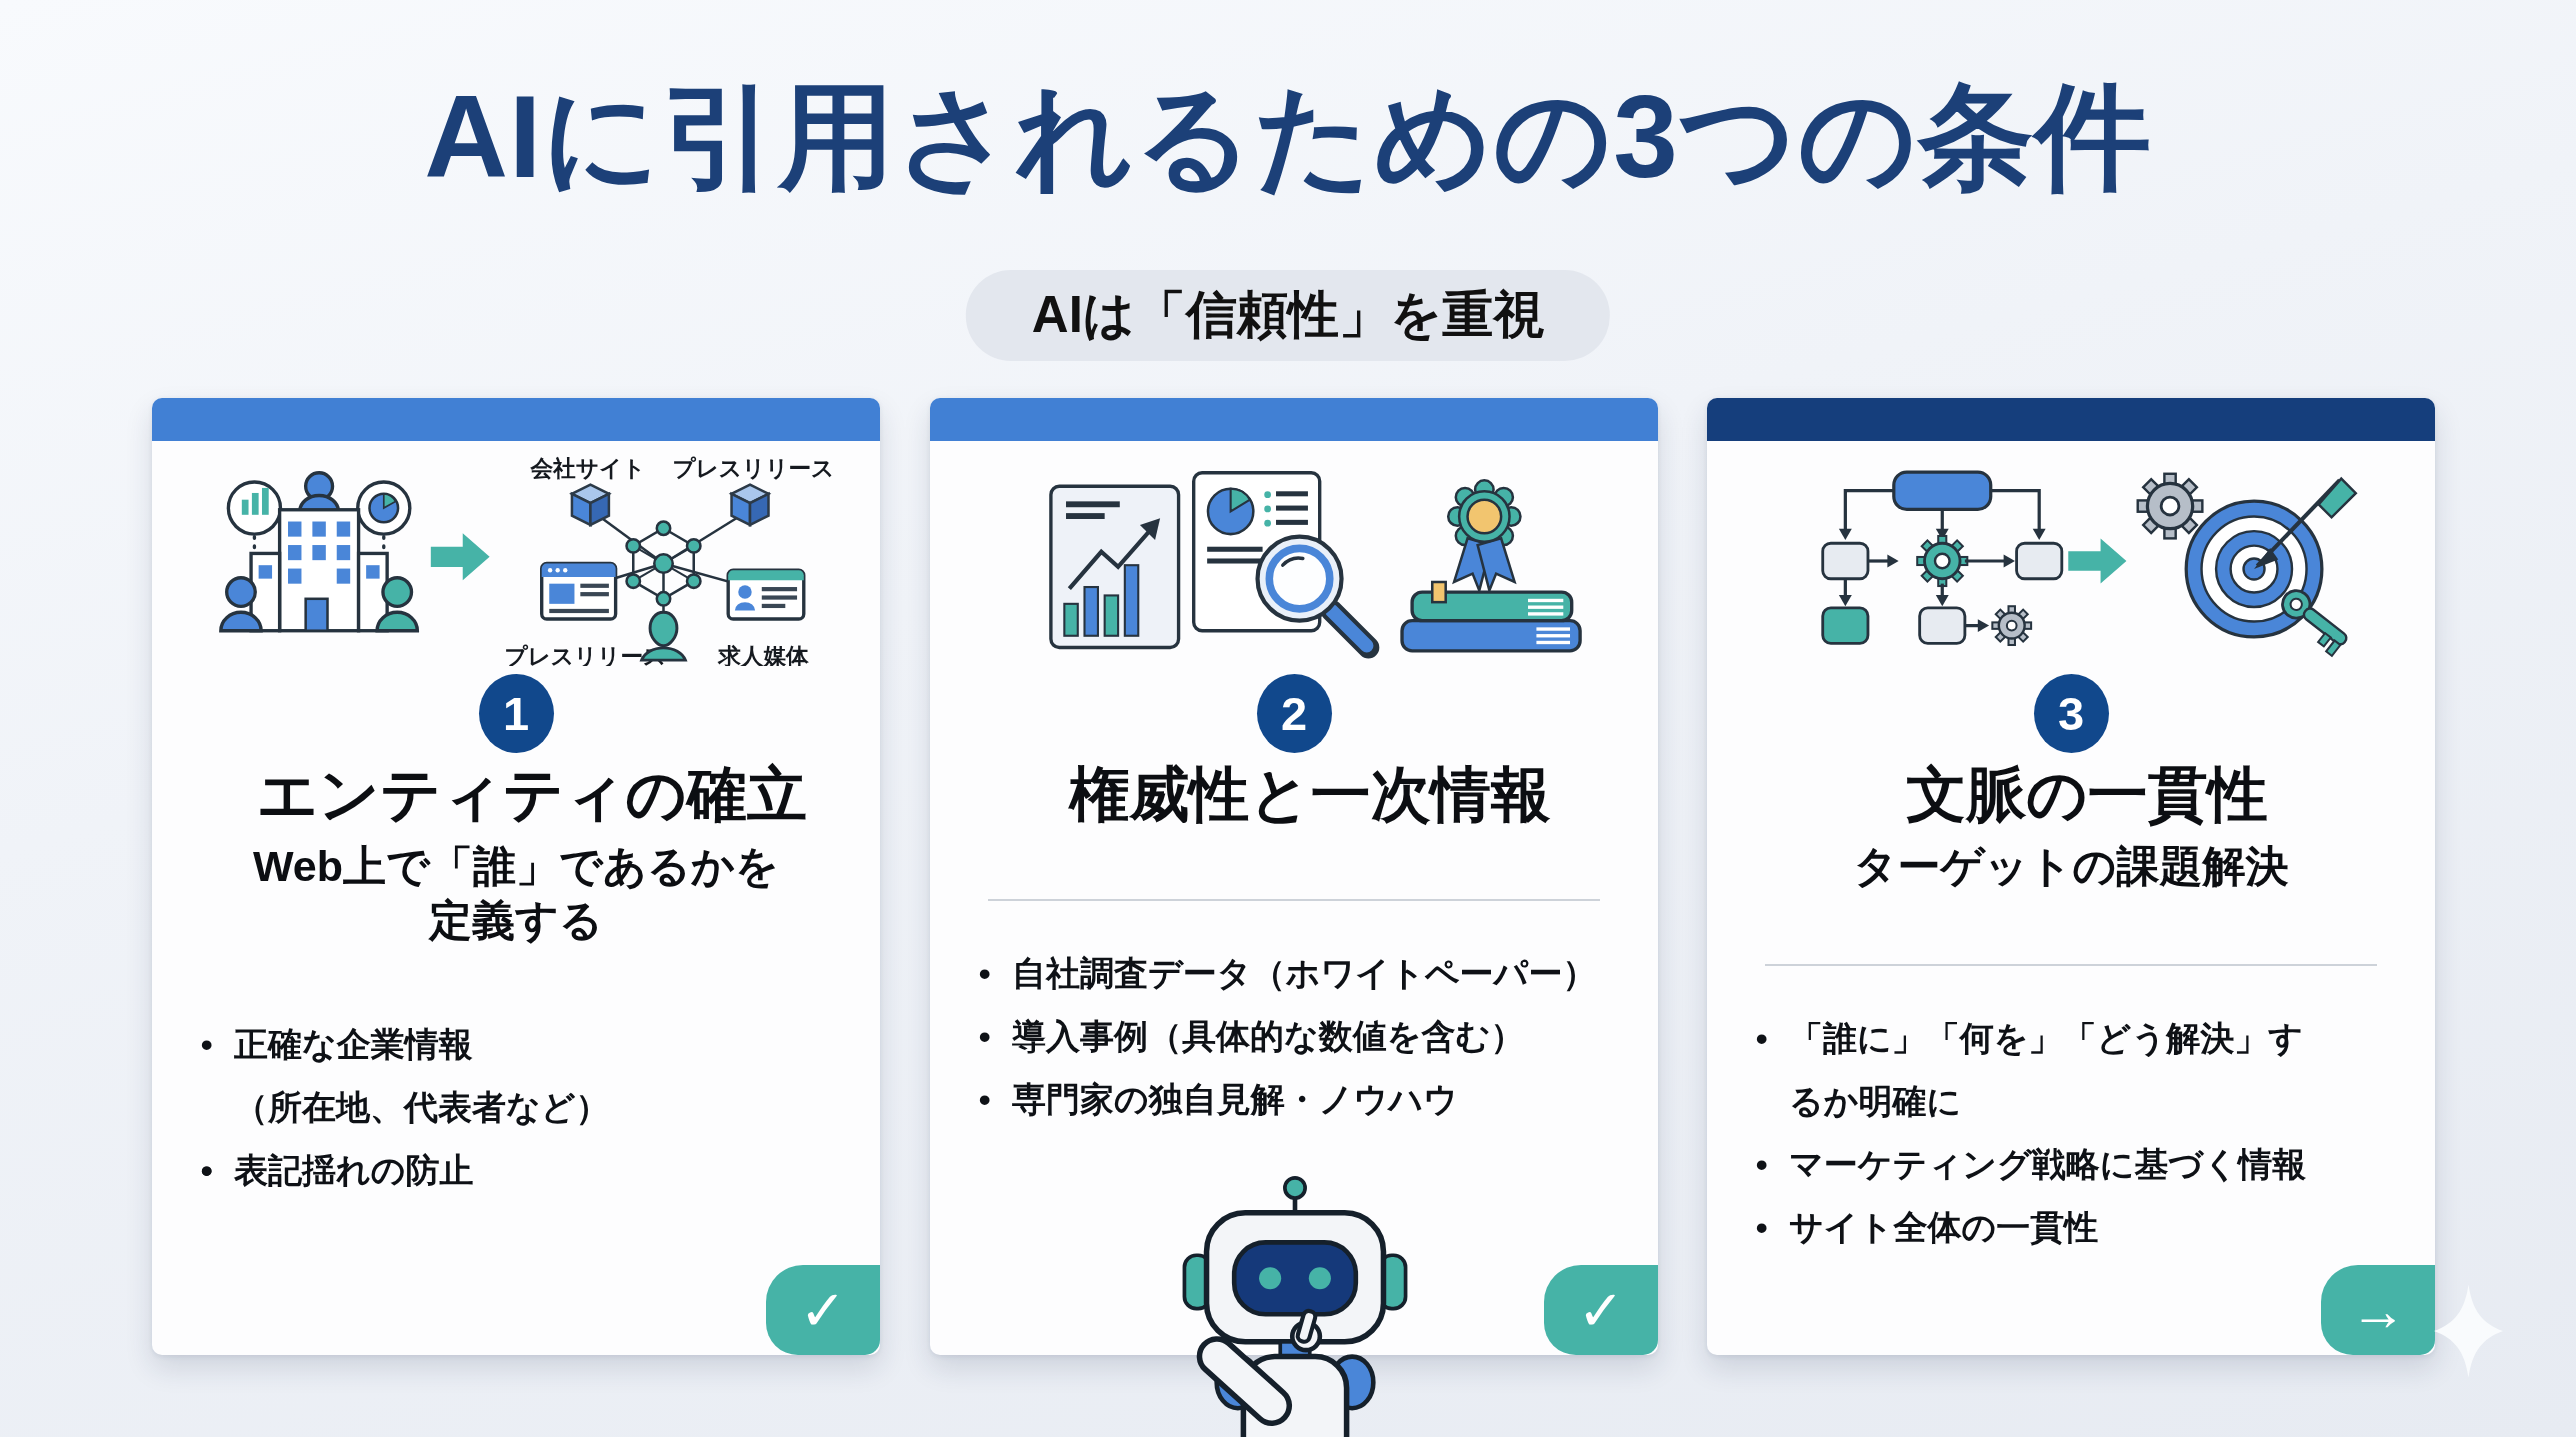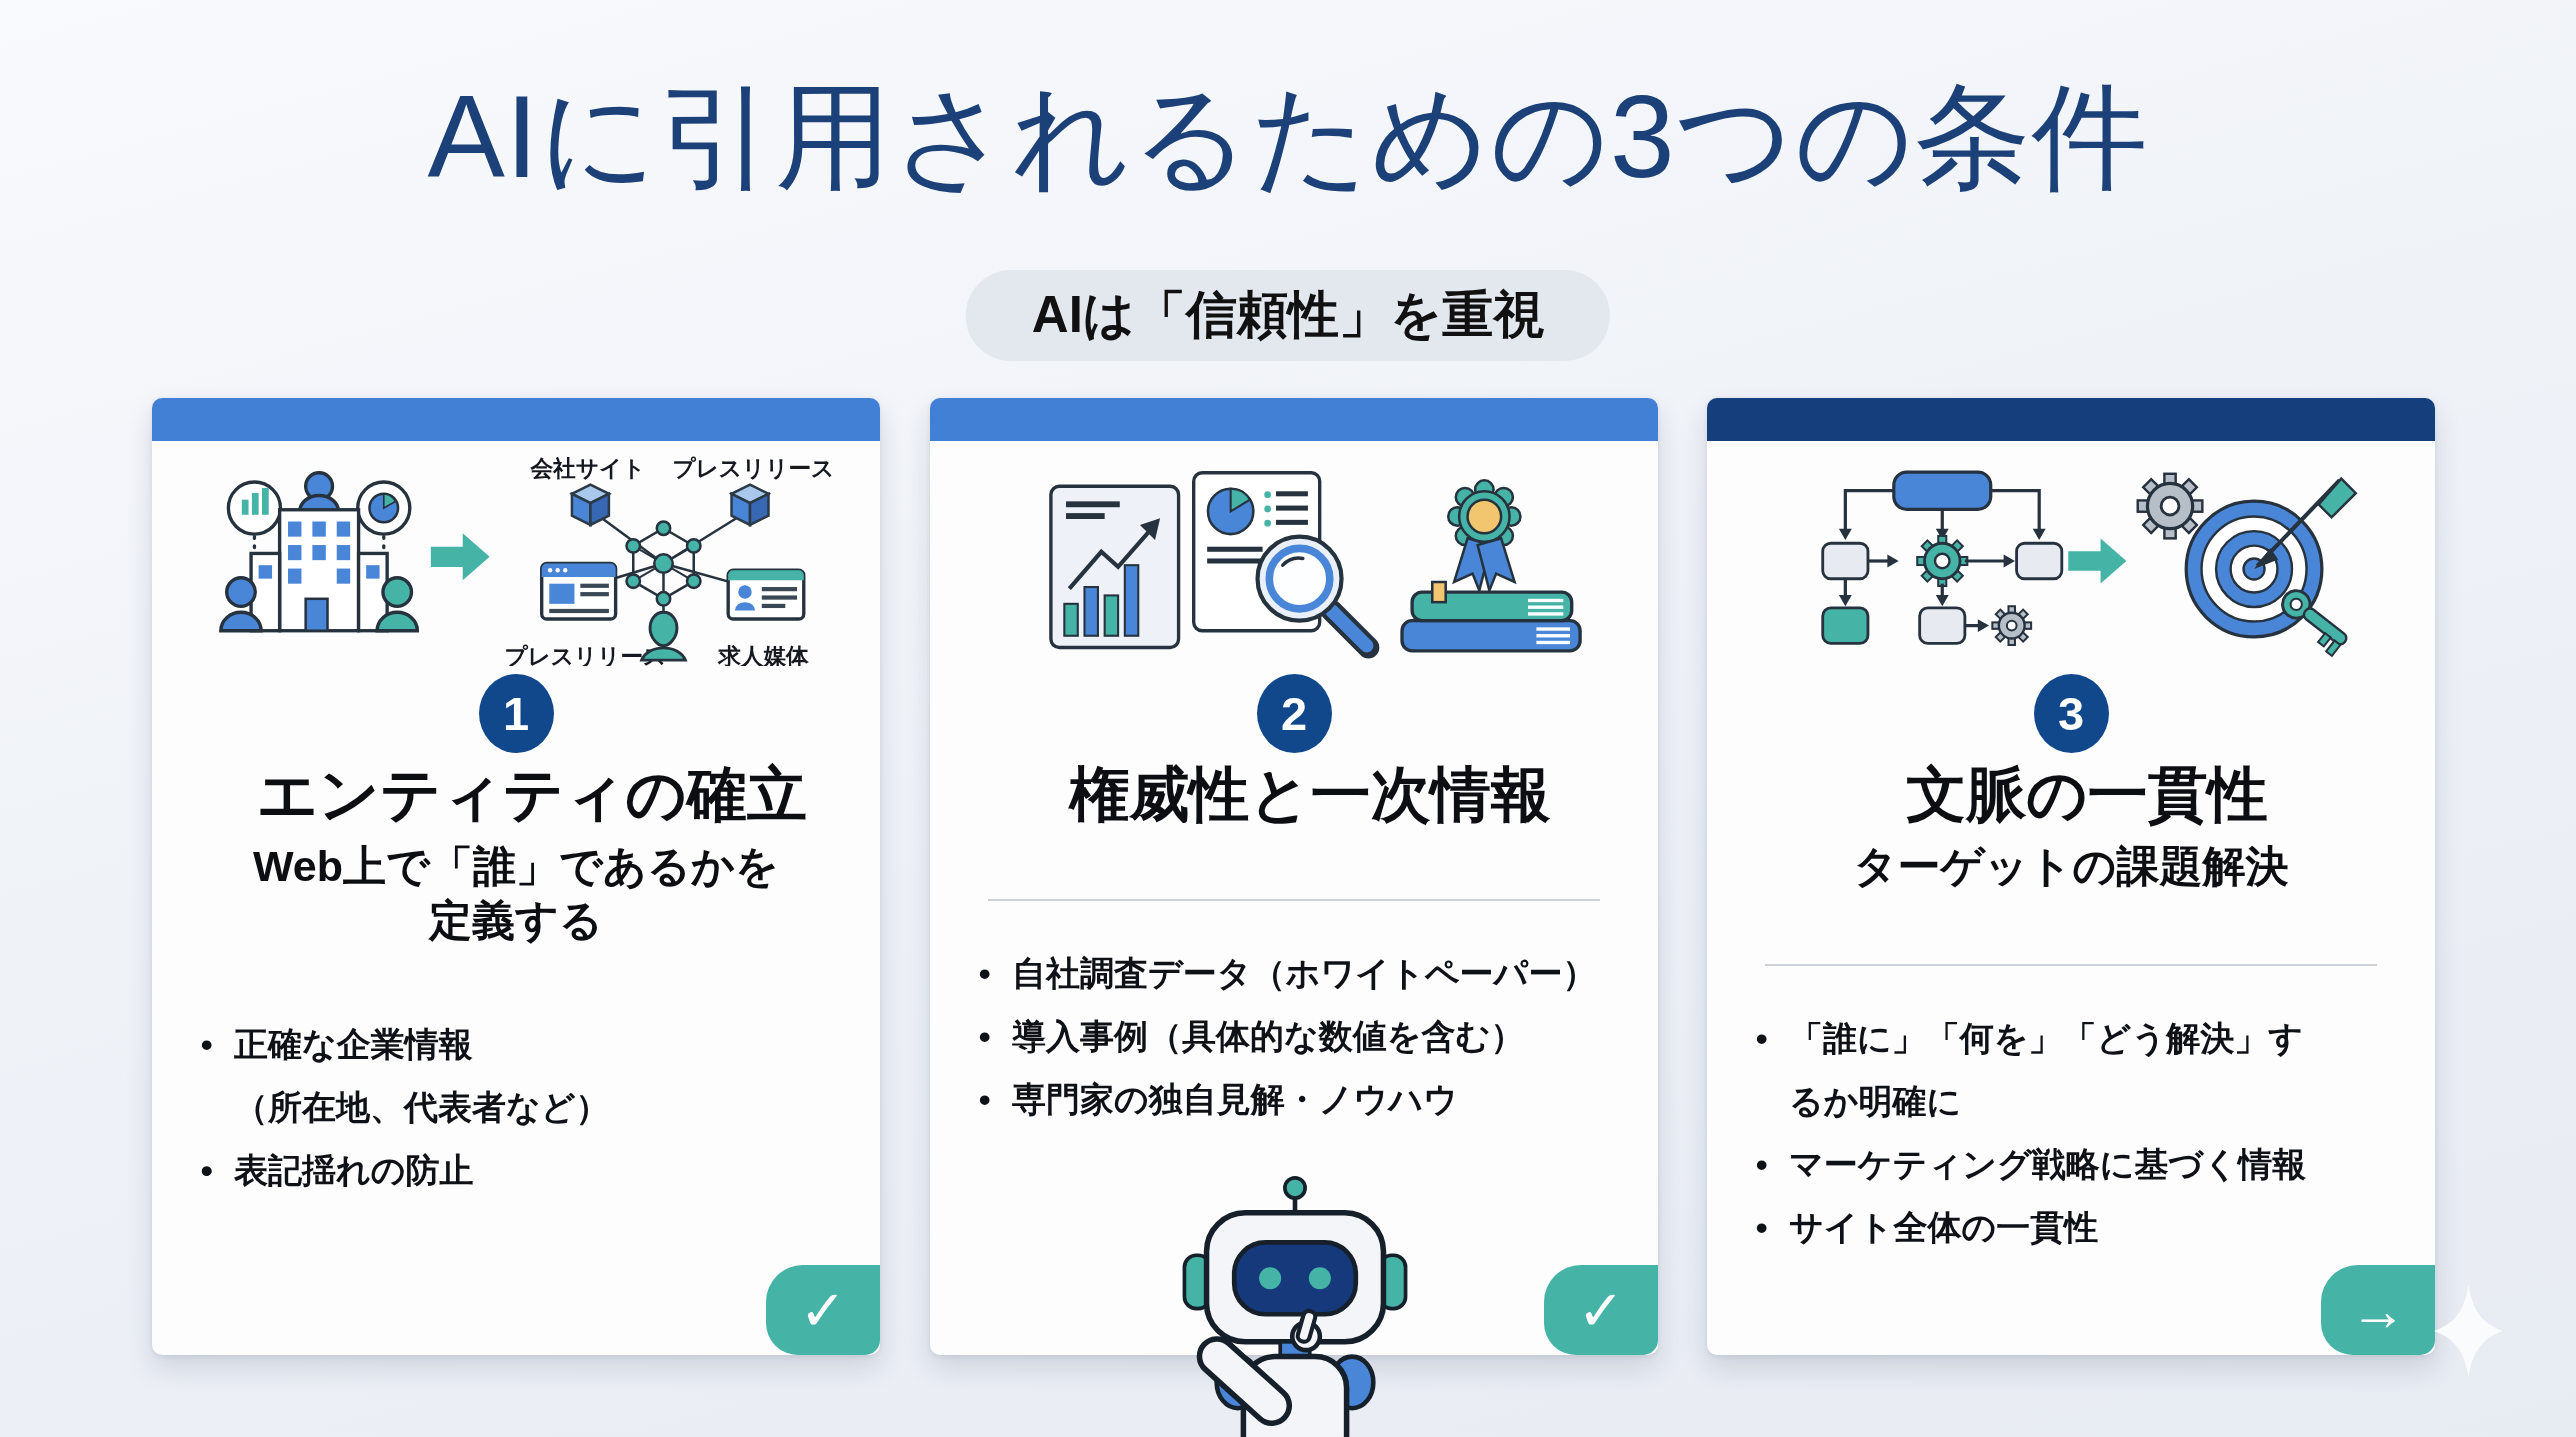--- a/index.html
+++ b/index.html
@@ -3,21 +3,21 @@
 <meta charset="utf-8">
 <style>
   html,body{margin:0;padding:0;background:#dfe3ea;}
   .page{
     position:relative; width:2576px; height:1438px; overflow:hidden;
     background:linear-gradient(165deg,#f8fafd 0%,#f0f3f8 40%,#e7ebf2 100%);
     font-family:"Liberation Sans","DejaVu Sans",sans-serif; color:#0e1116;
   }
   .main-title{
     position:absolute; top:71px; left:0; width:100%; text-align:center;
-    font-size:116px; font-weight:400; color:#1c4078; letter-spacing:0.9px; line-height:1.15;
+    font-size:116px; font-weight:700; color:#1c4078; letter-spacing:0.9px; line-height:1.15;
   }
   .subtitle-pill{
     position:absolute; top:270px; left:50%; transform:translateX(-50%);
     background:#e3e7ee; border-radius:45px; padding:11.2px 66px;
     font-size:51px; font-weight:900; color:#111; white-space:nowrap;
   }
   .card{
     position:absolute; top:398px; width:728px; height:957px; background:#fdfdfe;
     border-radius:10px; overflow:hidden;
     box-shadow:0 13px 28px rgba(25,45,80,.14), 0 1.9px 5.6px rgba(25,45,80,.08);

